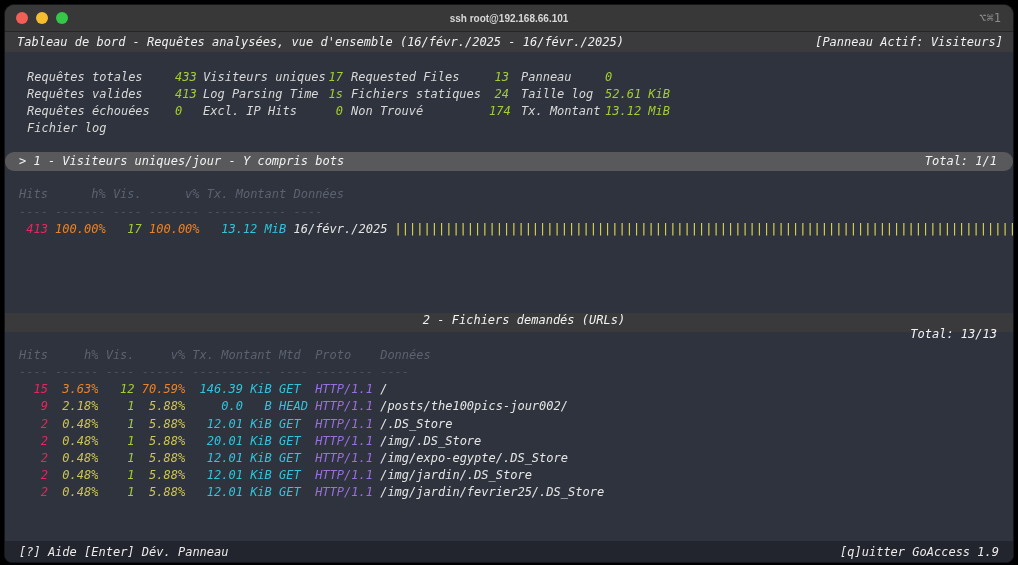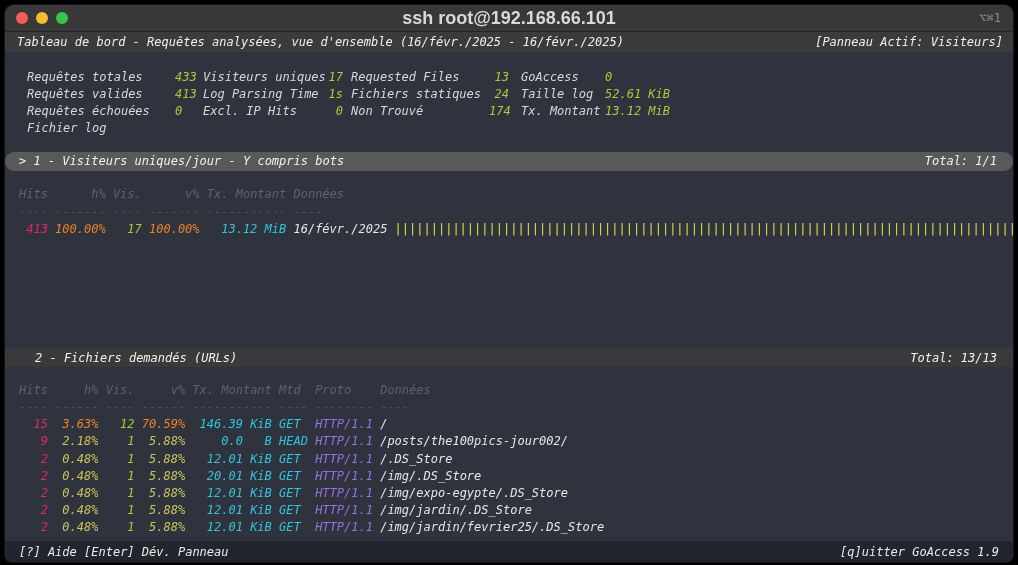--- a/index.html
+++ b/index.html
@@ -9,21 +9,21 @@
     background:#2e333d; border-radius:10px 10px 8px 8px; overflow:hidden;
     border:1px solid #15161a; display:flex; flex-direction:column; }
 
   
   .titlebar { flex:none; height:27px; background:#383838;
     border-bottom:1px solid #252525; display:flex; align-items:center; position:relative; }
   .lights { display:flex; gap:8px; padding-left:11px; z-index:2; }
   .light { width:12px; height:12px; border-radius:50%; border:none; padding:0; cursor:default; }
   .light.red { background:#f35f57; } .light.yellow { background:#f6bd2e; } .light.green { background:#34c748; }
   .win-title { position:absolute; left:0; right:0; text-align:center; color:#d8d8d8;
-    font-family:"Liberation Sans", sans-serif; font-size:18px; font-weight:bold; }
+    font-family:"Liberation Sans", sans-serif; font-size:10px; font-weight:bold; }
   .win-shortcut { margin-left:auto; padding-right:12px; color:#8a8a8a;
     font-size:12px; z-index:2; }
 
   
   .term { flex:1; position:relative; font-size:12px; color:#d8d8d8; overflow:hidden;font-style:italic; }
   .tline { height:17.2px; display:flex; align-items:center; white-space:pre; }
 
   .headerbar { height:20px; background:#3b3b3d; color:#f0f0f0; display:flex;
     align-items:center; justify-content:space-between; padding:0 10px 0 12px; }
 
@@ -32,21 +32,21 @@
   .srow { padding-left:22px; }
   .sl1 { width:148px; } .sv1 { width:28px; }
   .sl2 { width:118px; } .sv2 { width:22px; text-align:right; }
   .sl3 { width:138px; margin-left:8px; } .sv3 { width:20px; text-align:right; }
   .sl4 { width:84px; margin-left:12px; } .sv4 { }
   .green { color:#a4cd32; } .yellow { color:#d9d34c; }
 
   
   .panelbar { height:19px; display:flex; align-items:center; color:#f2f2f2; white-space:pre; }
   .panelbar.active { background:#59595b; margin-top:15px; padding-left:14px;border-radius:9px; }
-  .panelbar.inactive { background:#3a3a3c; margin-top:111px; padding-left:30px; }
+  .panelbar.inactive { background:#3a3a3c; margin-top:76px; padding-left:30px;flex-direction:column; }
   .panel-total { margin-left:auto; padding-right:16px; }
 
   
   .table { margin-top:15px; }
   .table2 { margin-top:14px; }
   .trow { padding-left:14px; display:flex; gap:1ch; white-space:pre; }
   .c { display:inline-block; white-space:pre; overflow:hidden; }
   .r { text-align:right; } .l { text-align:left; }
   .w4 { width:4ch; } .w6 { width:6ch; } .w7 { width:7ch; } .w8 { width:8ch; }
   .w11 { width:11ch; } .w13 { width:13ch; }
@@ -86,21 +86,21 @@
     </div>
 
     <div class="summary">
       <div class="tline srow">
         <span class="sl1">Requêtes totales</span>
         <span class="sv1 green">433</span>
         <span class="sl2">Visiteurs uniques</span>
         <span class="sv2 green">17</span>
         <span class="sl3">Requested Files</span>
         <span class="sv3 green">13</span>
-        <span class="sl4">GoAccess</span>
+        <span class="sl4">Panneau</span>
         <span class="sv4 green">0</span>
       </div>
       <div class="tline srow">
         <span class="sl1">Requêtes valides</span>
         <span class="sv1 green">413</span>
         <span class="sl2">Log Parsing Time</span>
         <span class="sv2 green">1s</span>
         <span class="sl3">Fichiers statiques</span>
         <span class="sv3 green">24</span>
         <span class="sl4">Taille log</span>

